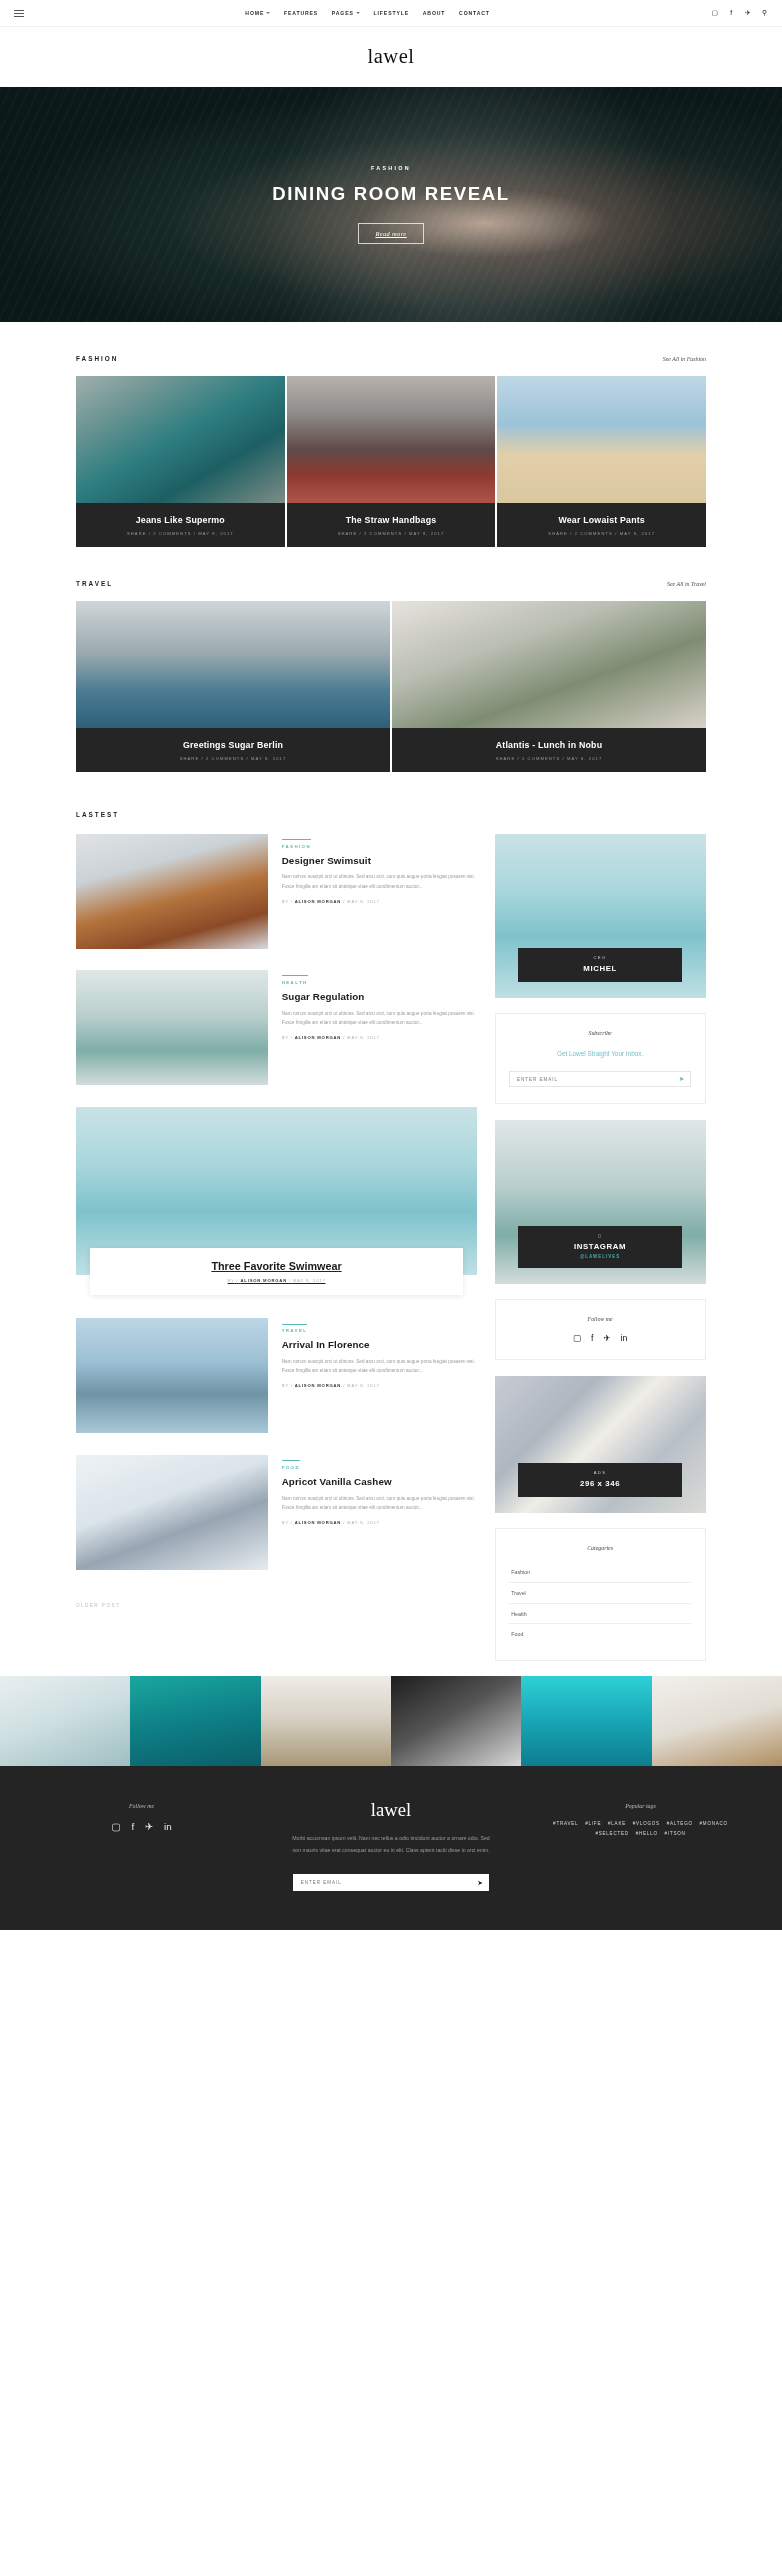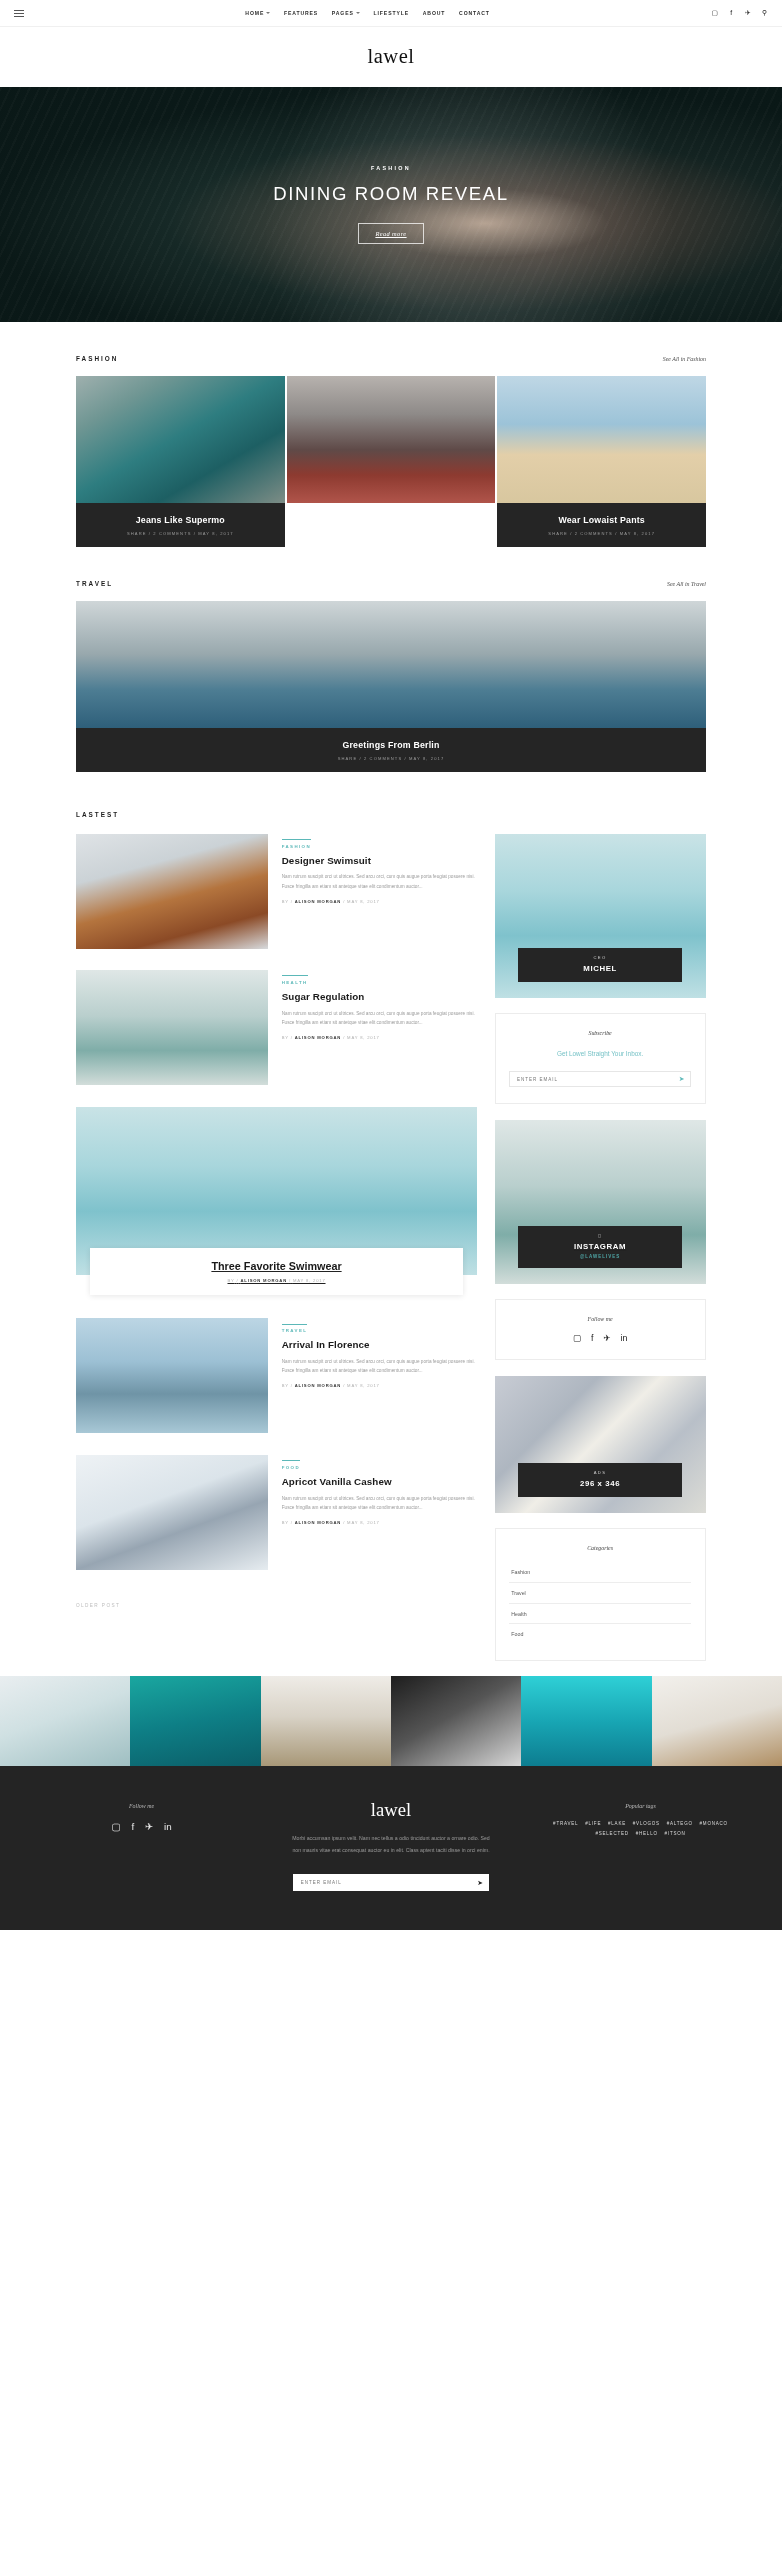--- a/index.html
+++ b/index.html
@@ -72,21 +72,21 @@
       repeating-linear-gradient(115deg, rgba(255,255,255,.025) 0 2px, transparent 2px 8.8px),
       radial-gradient(circle at 60% 62%, rgba(255,255,255,.10) 0 16%, transparent 42%);
     pointer-events:none;
   }
   .hero-inner { position: relative; z-index: 2; text-align: center; }
   .hero-cat {
     color: #fff; font-size: 5.4px; letter-spacing: 2.3px; font-weight: 700;
     text-transform: uppercase; margin-bottom: 11.7px;
   }
   .hero-title {
-    color: #fff; font-size: 18.6px; letter-spacing: 1.6px; font-weight: 400;
+    color: #fff; font-size: 18.6px; letter-spacing: 1.6px; font-weight: 700;
     text-transform: uppercase; margin-bottom: 17.6px;
   }
   .hero-btn {
     display: inline-block;
     border: 1px solid rgba(255,255,255,.75);
     color: #fff;
     font-family: "Liberation Serif", serif;
     font-style: italic;
     font-size: 6.4px;
     letter-spacing: 0.4px;
@@ -285,39 +285,50 @@
   <div class="cards">
     <article class="card">
       <div class="card-img ph-door"></div>
       <div class="card-body">
         <div class="card-title">Jeans Like Supermo</div>
         <div class="card-meta">SHARE  /  2 COMMENTS  /  MAY 8, 2017</div>
       </div>
     </article>
     <article class="card">
       <div class="card-img ph-laundry"></div>
+      <div class="card-body">
+        <div class="card-title">The Straw Handbags</div>
+        <div class="card-meta">SHARE  /  2 COMMENTS  /  MAY 8, 2017</div>
+      </div>
     </article>
     <article class="card">
       <div class="card-img ph-beach"></div>
       <div class="card-body">
         <div class="card-title">Wear Lowaist Pants</div>
         <div class="card-meta">SHARE  /  2 COMMENTS  /  MAY 8, 2017</div>
       </div>
     </article>
   </div>
 
   <div class="sect-head">
     <div class="sect-title">TRAVEL</div>
     <a class="sect-link" href="#">See All in Travel</a>
   </div>
   <div class="cards">
     <article class="card">
       <div class="card-img ph-berlin"></div>
       <div class="card-body">
-        <div class="card-title">Greetings From Berlin</div>
+        <div class="card-title">Greetings Sugar Berlin</div>
+        <div class="card-meta">SHARE  /  2 COMMENTS  /  MAY 8, 2017</div>
+      </div>
+    </article>
+    <article class="card">
+      <div class="card-img ph-nobu"></div>
+      <div class="card-body">
+        <div class="card-title">Atlantis - Lunch in Nobu</div>
         <div class="card-meta">SHARE  /  2 COMMENTS  /  MAY 8, 2017</div>
       </div>
     </article>
   </div>
 
   <div class="sect-head lastest-head">
     <div class="sect-title">LASTEST</div>
   </div>
 
   <div class="latest-grid">

